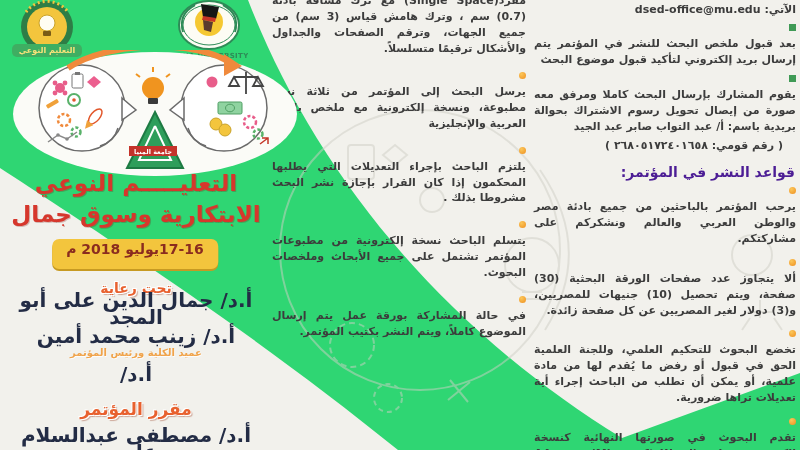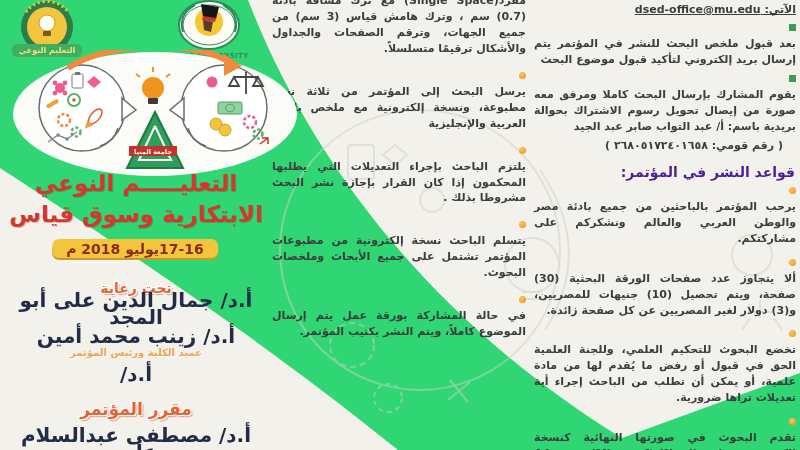--- a/index.html
+++ b/index.html
@@ -15,21 +15,21 @@
   .left-panel { position:absolute; left:0; top:0; width:270px; height:316px; z-index:5; direction:rtl; }
   .logo-conf { position:absolute; left:4px; top:0; }
   .logo-minia { position:absolute; left:170px; top:0; }
   .illustration { position:absolute; left:10px; top:50px; }
 
   .title { position:absolute; top:168px; width:268px; text-align:center;
     color:#d6372c; font-weight:bold; font-size:23px; line-height:31px;
     text-shadow:1px 1px 0 rgba(120,20,10,.25); }
   .date-badge { position:absolute; top:239px; left:50%; transform:translateX(-50%);
     background:#f3c53d; color:#8a2c1f; font-weight:bold; font-size:14px;
-    padding:2px 14px 1px; border-radius:7px; white-space:nowrap;
+    padding:2px 14px 12px; border-radius:7px; white-space:nowrap;
     box-shadow:0 2px 0 #c79a22; }
   .patronage { position:absolute; top:280px; width:268px; text-align:center;
     color:#e8612f; font-weight:bold; font-size:14px;
     text-shadow:1px 1px 0 #fff, -1px -1px 0 #fff, 1px -1px 0 #fff, -1px 1px 0 #fff, 2px 2px 1px rgba(140,40,10,.35); }
   .names { position:absolute; top:292px; width:268px; text-align:center; }
   .p-name { color:#232c45; font-weight:bold; font-size:20px; line-height:17px; margin-bottom:2px; }
   .p-role { color:#f0a34a; font-weight:bold; font-size:10px; line-height:12px; margin-bottom:7px;
     text-shadow:.5px .5px 0 rgba(255,255,255,.8); }
   .rapporteur-label { margin-top:16px; color:#e8612f; font-weight:bold; font-size:17px;
     text-shadow:1px 1px 0 #fff, -1px -1px 0 #fff, 2px 2px 1px rgba(140,40,10,.35); margin-bottom:8px; }
@@ -43,21 +43,21 @@
   .li { display:flex; gap:5px;flex-direction:column; }
   .li .txt { flex:1; }
   .dot { flex:0 0 auto; width:7px; height:7px; border-radius:50%; margin-top:4px;
     background:radial-gradient(circle at 35% 30%, #fbc75a, #ef8f1f); }
   .sq { flex:0 0 auto; width:7px; height:7px; margin-top:4px; background:#3f9a55; }
   .mid-item { margin-bottom:11px; }
   .r-item { margin-bottom:3px; }
   .rule-item { margin-bottom:8px; }
   .id-line { padding-right:13px; margin-bottom:2px; }
   .rules-heading { font-size:14px; font-weight:bold; color:#4c1d95; margin:8px 1px 1px; text-align:right; }
-  .email-line { text-align:right; margin-bottom:2px;text-decoration:underline; }
+  .email-line { text-align:right; margin-bottom:2px; }
 </style>
 </head>
 <body>
 
 <div class="poster">
 
   <svg class="layer" width="800" height="450" viewBox="0 0 800 450">
     <path d="M0,0 L248,0 C310,160 430,320 622,438 L800,373 L800,450 L398,450 C250,330 92,228 0,168 Z" fill="#2fd673"></path>
   </svg>
 
@@ -168,21 +168,21 @@
       <g>
         <polygon points="145,62 173,118 117,118" fill="#2e9e5b" stroke="#1d7a43" stroke-width="2"></polygon>
         <polyline points="145,76 161,110 129,110 145,76" fill="none" stroke="#ffffff" stroke-width="2"></polyline>
         <rect x="119" y="96" width="48" height="10" fill="#c4332b"></rect>
         <text x="143" y="104" text-anchor="middle" font-size="6.5" font-weight="bold" fill="#ffffff">جامعة المنيا</text>
       </g>
     </svg>
 
     <div class="title">
       <div>التعليـــــم النوعي</div>
-      <div>الابتكارية وسوق قياس</div>
+      <div>الابتكارية وسوق جمال</div>
     </div>
 
     <div class="date-badge">17-16يوليو 2018 م</div>
 
     <div class="patronage">تحت رعاية</div>
 
     <div class="names">
       <div class="p-name">أ.د/ جمال الدين على أبو المجد</div>
       <div class="p-name">أ.د/ زينب محمد أمين</div>
       <div class="p-role">عميد الكلية ورئيس المؤتمر</div>

